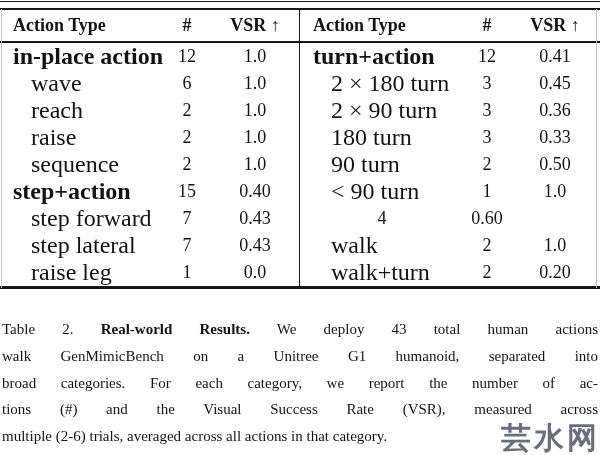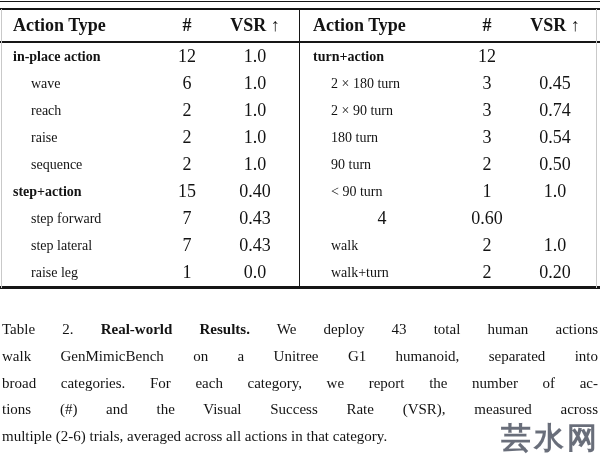--- a/index.html
+++ b/index.html
@@ -27,21 +27,21 @@
     display: grid;
     grid-template-columns: 164px 46px 90px;
     align-items: center;
   }
   .thead .half { height: 31px; }
   .trow  .half { height: 27px; }
 
   .hlabel { font-weight: bold; font-size: 18px; padding-left: 13px; }
   .hnum   { font-weight: bold; font-size: 18px; text-align: center; }
 
-  .lbl { font-size: 14px; white-space: nowrap; }
+  .lbl { font-size: 24px; white-space: nowrap; }
   .cat { font-weight: bold; padding-left: 13px; }
   .sub { padding-left: 31px; }
   .num { font-size: 18px; text-align: center; }
 
   .vdivider {
     position: absolute;
     left: 298.5px; top: 8px;
     width: 1.5px; height: 281px;
     background: #161616;
   }
@@ -102,20 +102,21 @@
 
     <div class="trow">
       <div class="half">
         <span class="lbl cat">in-place action</span>
         <span class="num">12</span>
         <span class="num">1.0</span>
       </div>
       <div class="half">
         <span class="lbl cat">turn+action</span>
         <span class="num">12</span>
+        <span class="num">0.41</span>
       </div>
     </div>
 
     <div class="trow">
       <div class="half">
         <span class="lbl sub">wave</span>
         <span class="num">6</span>
         <span class="num">1.0</span>
       </div>
       <div class="half">
@@ -127,34 +128,34 @@
 
     <div class="trow">
       <div class="half">
         <span class="lbl sub">reach</span>
         <span class="num">2</span>
         <span class="num">1.0</span>
       </div>
       <div class="half">
         <span class="lbl sub">2 × 90 turn</span>
         <span class="num">3</span>
-        <span class="num">0.74</span>
+        <span class="num">0.36</span>
       </div>
     </div>
 
     <div class="trow">
       <div class="half">
         <span class="lbl sub">raise</span>
         <span class="num">2</span>
         <span class="num">1.0</span>
       </div>
       <div class="half">
         <span class="lbl sub">180 turn</span>
         <span class="num">3</span>
-        <span class="num">0.54</span>
+        <span class="num">0.33</span>
       </div>
     </div>
 
     <div class="trow">
       <div class="half">
         <span class="lbl sub">sequence</span>
         <span class="num">2</span>
         <span class="num">1.0</span>
       </div>
       <div class="half">

